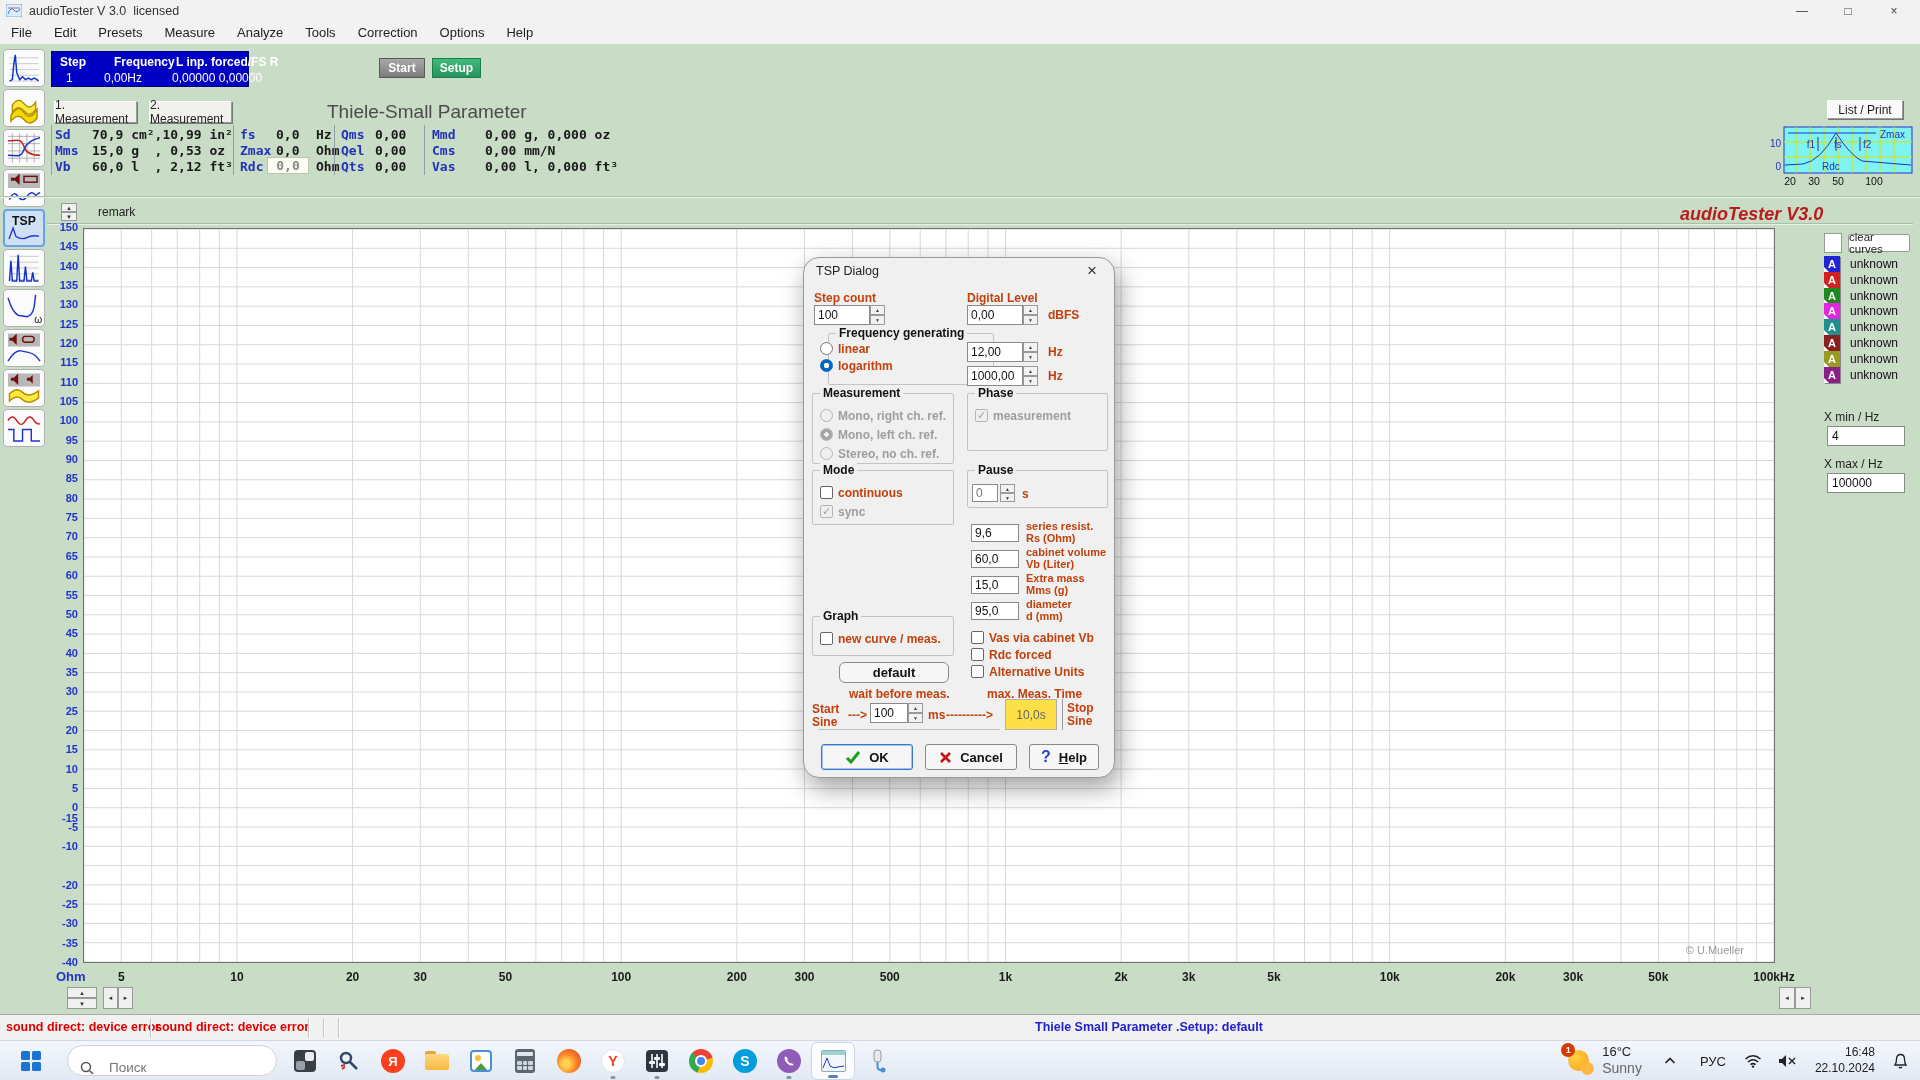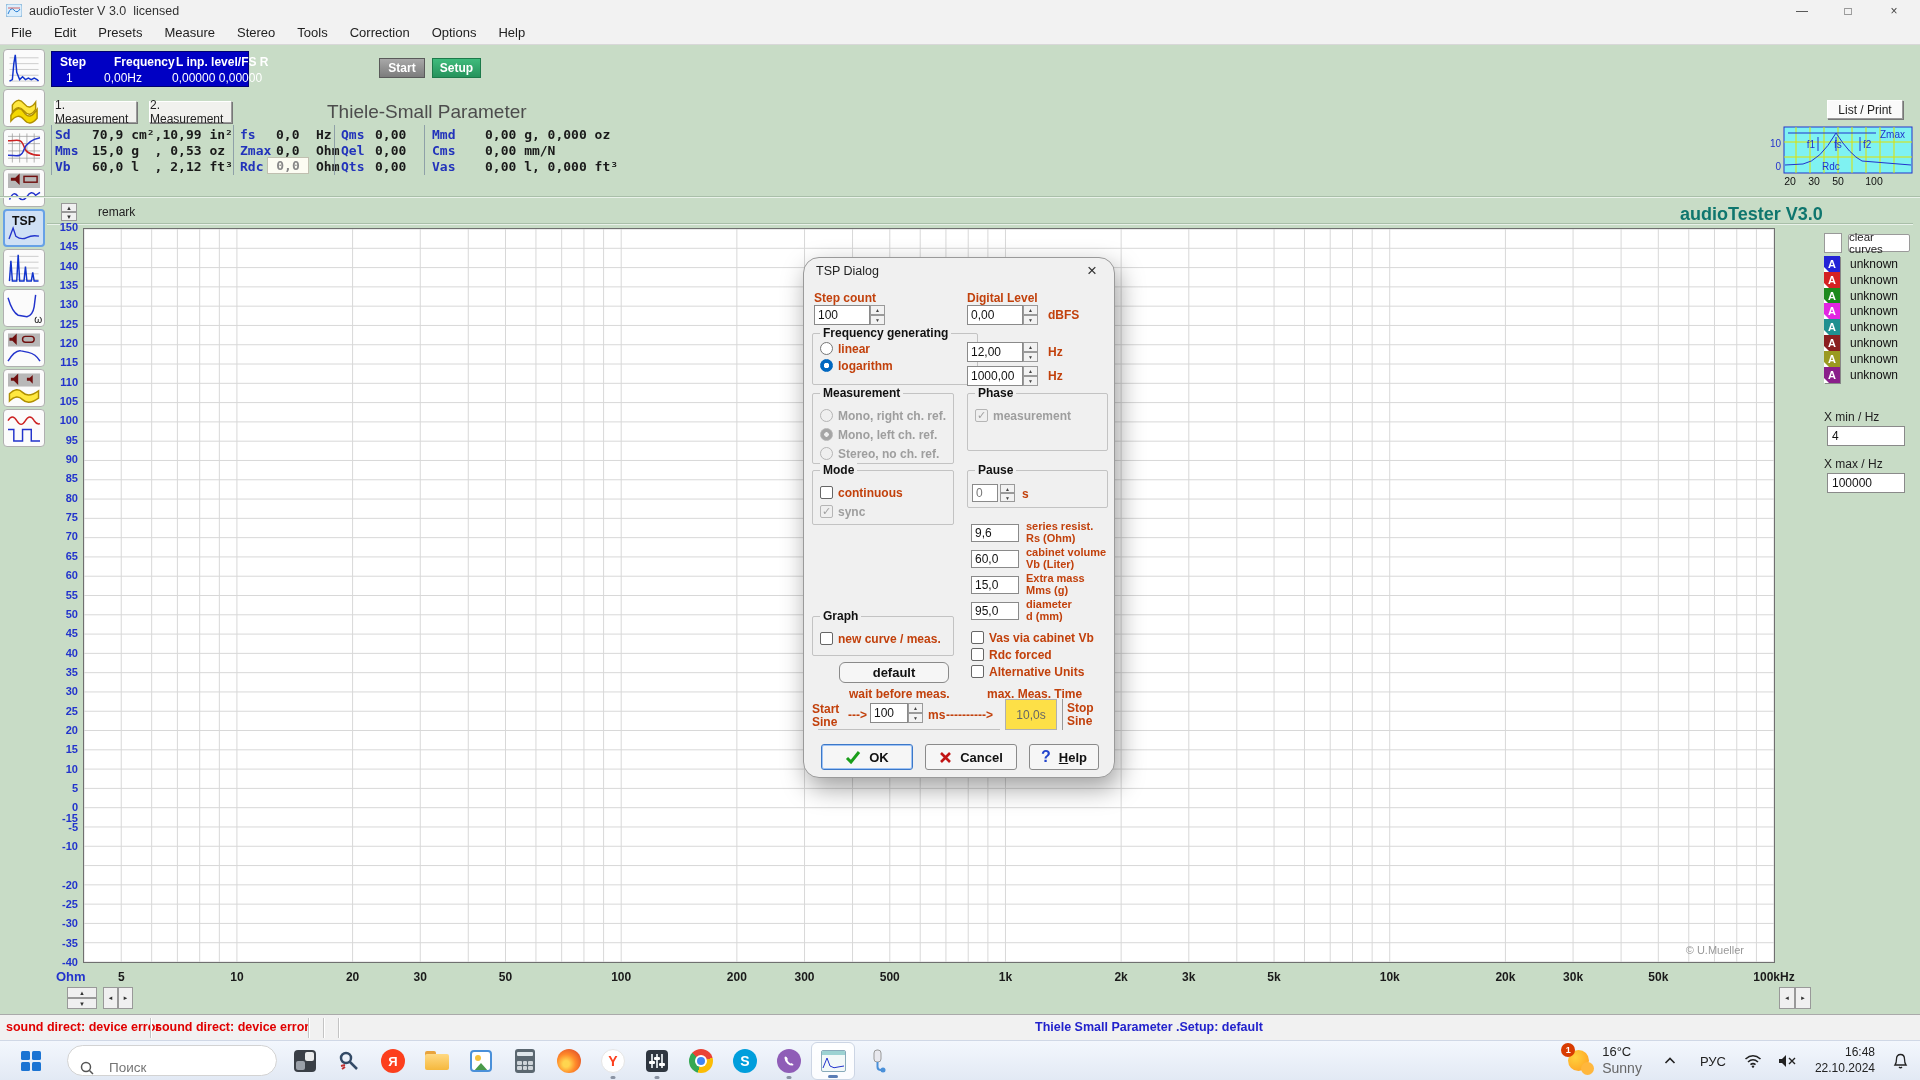--- a/index.html
+++ b/index.html
@@ -99,32 +99,32 @@
 <div class="abs wbtn" style="left:1780px;top:0">—</div>
 <div class="abs wbtn" style="left:1826px;top:0">□</div>
 <div class="abs wbtn" style="left:1872px;top:0">×</div>
 
 <div class="abs" id="menubar">
     <span id="menu-items" style="display:flex">
       <span class="mitem">File</span>
       <span class="mitem">Edit</span>
       <span class="mitem">Presets</span>
       <span class="mitem">Measure</span>
-      <span class="mitem">Stereo</span>
+      <span class="mitem">Analyze</span>
       <span class="mitem">Tools</span>
       <span class="mitem">Correction</span>
       <span class="mitem">Options</span>
       <span class="mitem">Help</span>
     </span>
   </div>
 
 <div class="abs" id="meter">
   <span class="b" style="left:8px;top:3px">Step</span>
   <span class="b" style="left:62px;top:3px">Frequency</span>
-  <span class="b" style="left:124px;top:3px">L  inp. level/FS  R</span>
+  <span class="b" style="left:124px;top:3px">L  inp. forced/FS  R</span>
   <span style="left:14px;top:19px">1</span>
   <span style="left:52px;top:19px">0,00Hz</span>
   <span style="left:120px;top:19px">0,00000 0,00000</span>
 </div>
 
 <div class="pushbtn" style="left:379px;top:58px;width:46px;height:20px;line-height:18px;background:linear-gradient(#a8a8a8,#7c7c7c)">Start</div>
 <div class="pushbtn" style="left:432px;top:58px;width:49px;height:20px;line-height:18px;background:linear-gradient(#3fbb7c,#26935c);border-color:#1d7a4a">Setup</div>
 
 <div class="tabbtn" style="left:54px;top:101px;width:83px">1. Measurement</div>
 <div class="tabbtn" style="left:149px;top:101px;width:83px">2. Measurement</div>
@@ -248,21 +248,21 @@
         <path d="M1 12 h4 v8 h6 v-8 h6 v8 h6" stroke="#2233cc" fill="none"></path>
       </svg></div>
   </div>
 
 <div class="etch" style="left:0;top:196px;width:1920px"></div>
 <div class="spinv" style="left:61px;top:203px">
     <b style="width:16px;height:9px">▲</b>
     <b style="width:16px;height:9px">▼</b>
   </div>
 <span class="abs" style="left:98px;top:205px;font-size:12px;color:#222">remark</span>
-<span class="abs b" style="left:1680px;top:204px;font-size:18px;color:#0f766e">audioTester  V3.0</span>
+<span class="abs b" style="left:1680px;top:204px;font-size:18px;font-style:italic;color:#b91c1c">audioTester  V3.0</span>
 <div class="etch" style="left:47px;top:223px;width:1866px"></div>
 
 <div class="abs" id="plot">
   <svg id="gridsvg" width="1690" height="733" style="position:absolute;left:0;top:0">
       <line x1="0" y1="0" x2="1690" y2="0" stroke="#d8d8d8" stroke-width="1"></line>
       <line x1="0" y1="19.289473684210527" x2="1690" y2="19.289473684210527" stroke="#d8d8d8" stroke-width="1"></line>
       <line x1="0" y1="38.578947368421055" x2="1690" y2="38.578947368421055" stroke="#d8d8d8" stroke-width="1"></line>
       <line x1="0" y1="57.86842105263158" x2="1690" y2="57.86842105263158" stroke="#d8d8d8" stroke-width="1"></line>
       <line x1="0" y1="77.15789473684211" x2="1690" y2="77.15789473684211" stroke="#d8d8d8" stroke-width="1"></line>
       <line x1="0" y1="96.44736842105263" x2="1690" y2="96.44736842105263" stroke="#d8d8d8" stroke-width="1"></line>
@@ -458,21 +458,21 @@
     </span>
 
   <span class="dlab" style="left:163px;top:33px">Digital Level</span>
   <input class="dinput" style="left: 163px; top: 47px; width: 56px; height: 20px;" value="0,00">
   <span class="spin" style="left:219px;top:47px;height:20px">
       <b>▲</b>
       <b>▼</b>
     </span>
   <span class="dlab" style="left:244px;top:50px">dBFS</span>
 
-  <div class="group" style="left:8px;top:75px;width:166px;height:52px">
+  <div class="group" style="left:24px;top:75px;width:166px;height:52px">
     <span class="gcap">Frequency generating</span>
   </div>
   <span class="radio" style="left:16px;top:84px"></span>
   <span class="dlab" style="left:34px;top:84px">linear</span>
   <span class="radio on" style="left:16px;top:101px"></span>
   <span class="dlab" style="left:34px;top:101px">logarithm</span>
 
   <input class="dinput" style="left: 163px; top: 84px; width: 56px; height: 20px;" value="12,00">
   <span class="spin" style="left:219px;top:84px;height:20px">
       <b>▲</b>

